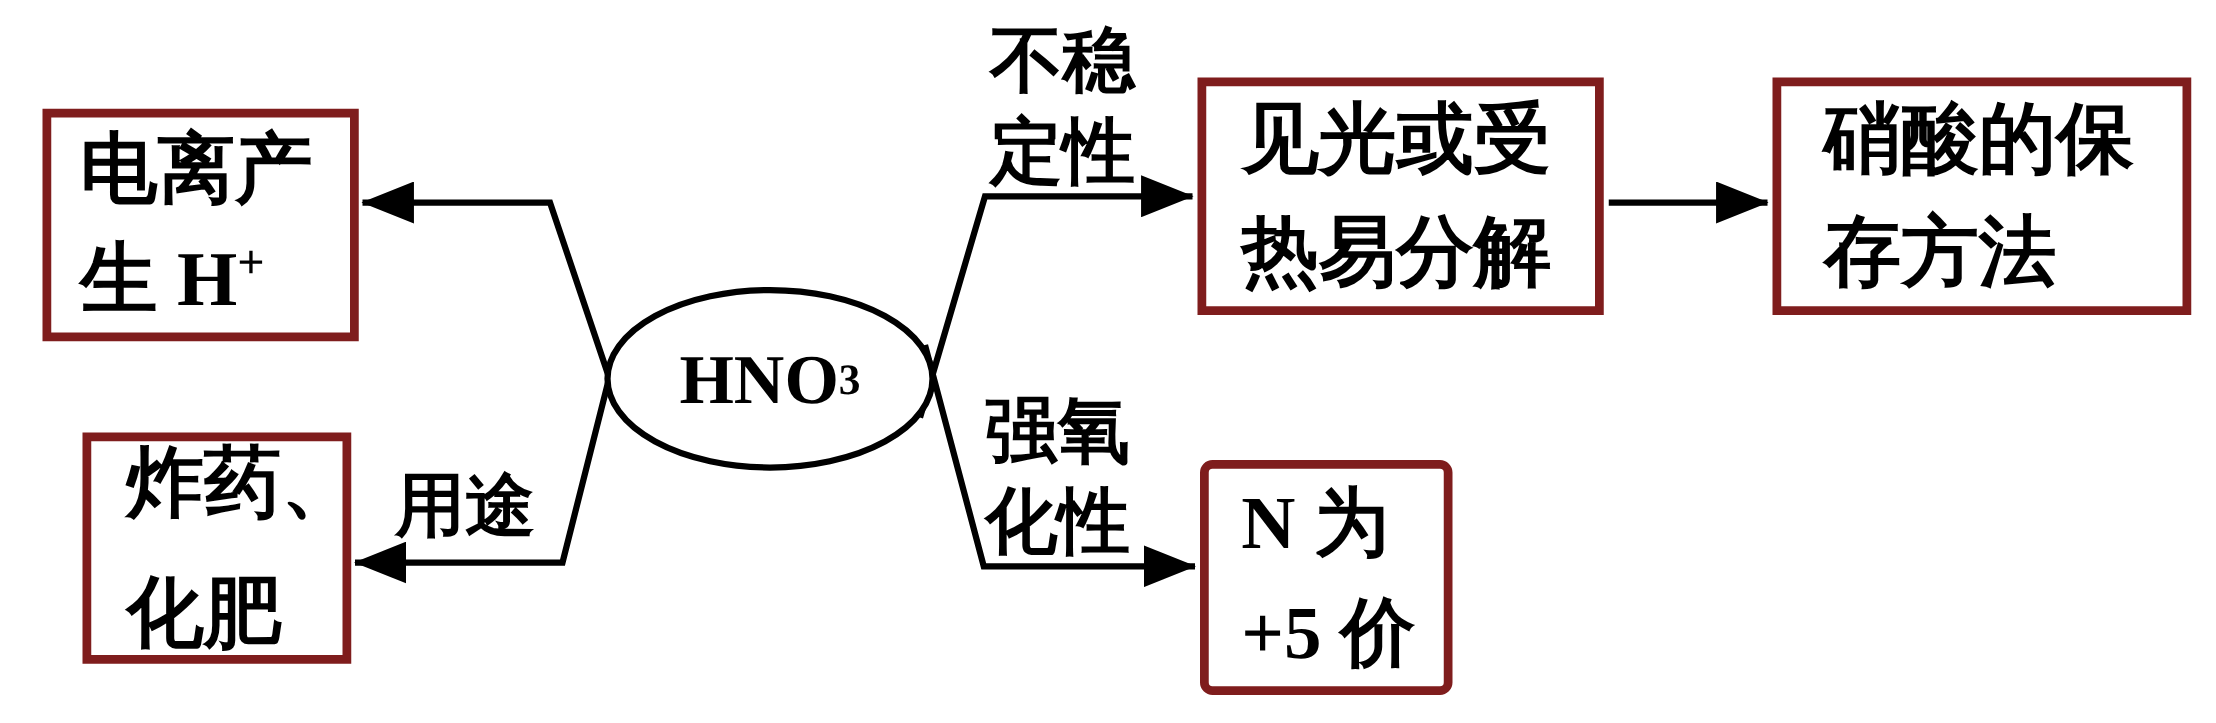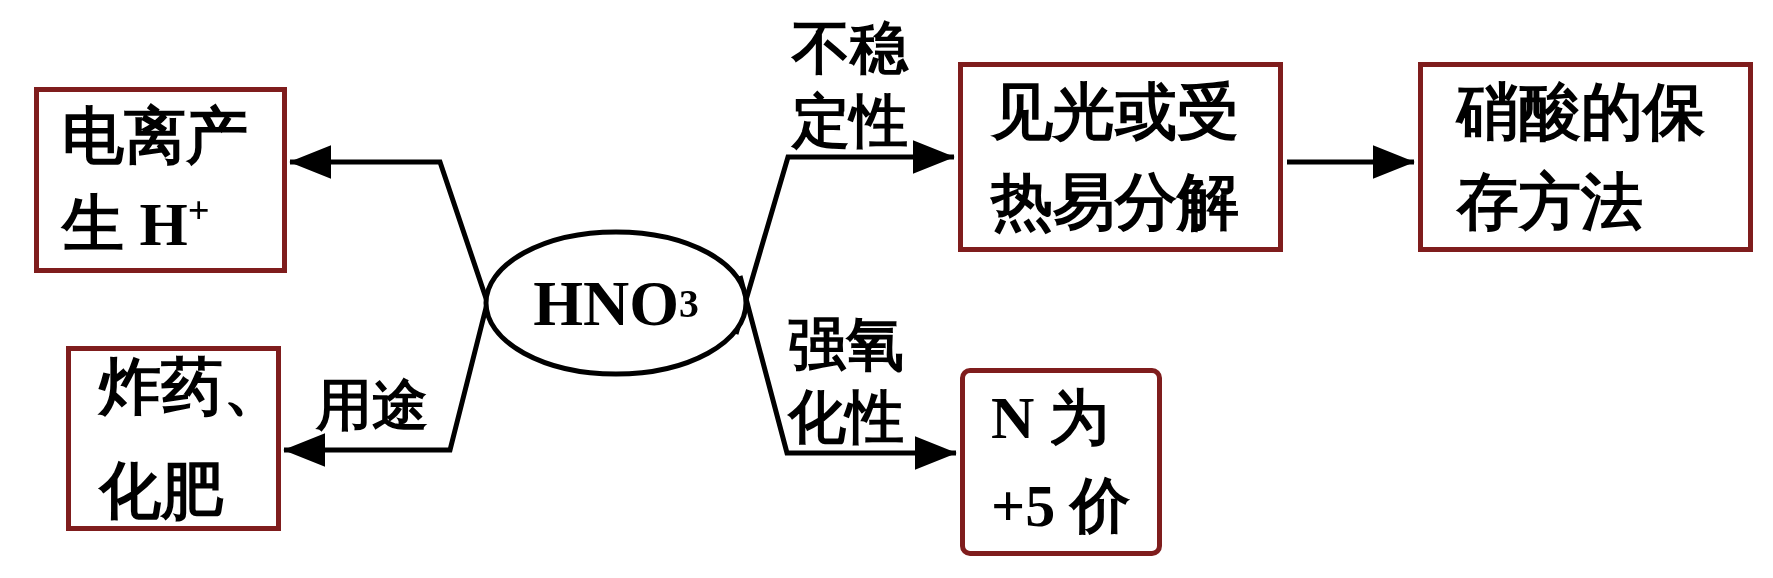--- a/index.html
+++ b/index.html
@@ -19,21 +19,21 @@
   .wires {
     position: absolute;
     left: 0;
     top: 0;
     width: 1773px;
     height: 578px;
   }
   .box {
     position: absolute;
     box-sizing: border-box;
-    border: 5px solid #7f1d1d;
+    border: 7px solid #7f1d1d;
     background: #ffffff;
     display: flex;
     flex-direction: column;
     justify-content: center;
     align-items: flex-start;
     font-weight: bold;
     font-size: 62px;
     line-height: 88px;
     white-space: nowrap;
   }
@@ -46,21 +46,21 @@
   .ellipse-label {
     position: absolute;
     left: 486px;
     top: 235px;
     width: 260px;
     height: 138px;
     display: flex;
     justify-content: center;
     align-items: center;
     font-weight: bold;
-    font-size: 64px;
+    font-size: 56px;
     white-space: nowrap;
   }
   .ellipse-label sub {
     font-size: 0.62em;
     vertical-align: sub;
     line-height: 0;
   }
   .edge-label {
     position: absolute;
     font-weight: bold;

